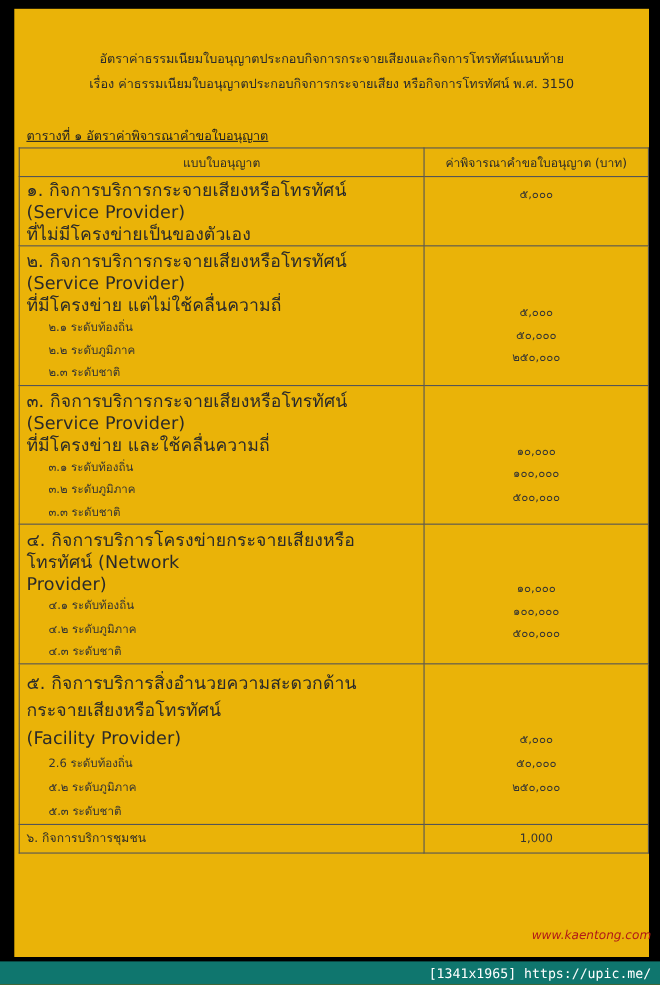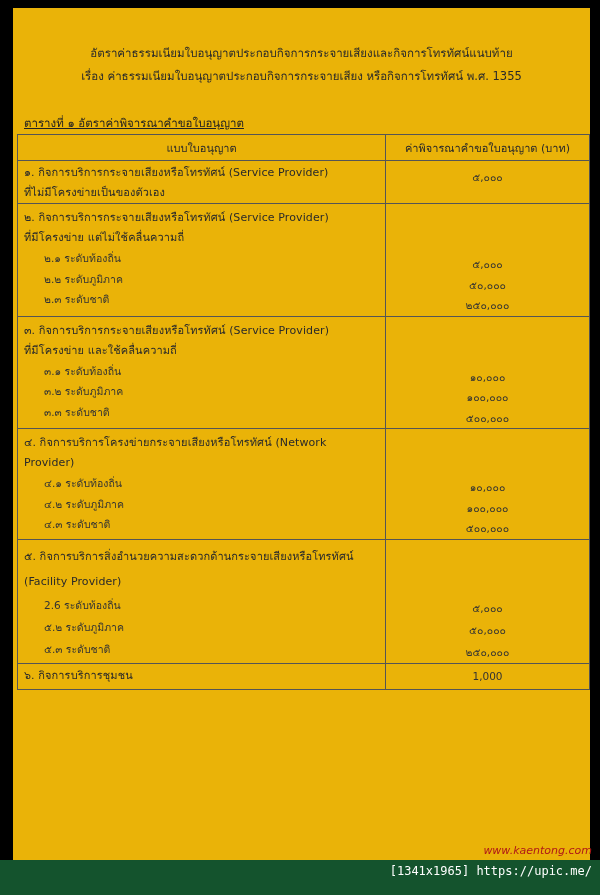--- a/index.html
+++ b/index.html
@@ -20,42 +20,42 @@
       color: #222;
     }
     table {
       position: absolute; left: 4px; top: 126px; width: 573px; border-collapse: collapse;
       font-size: 11px; color: #2a2a2a; border-radius: 18px;
     }
     td, th { border: 1px solid #555; vertical-align: top; padding: 0; }
     th { font-weight: normal; height: 25px; vertical-align: middle; font-size: 11px; }
     th.c1 { width: 367px; text-align: center; }
     th.c2 { text-align: center; }
-    .main-label { padding: 4px 6px 0 6px; line-height: 20px; font-size: 11px; letter-spacing: 0.1px; }
+    .main-label { padding: 4px 6px 0 6px; line-height: 20px; font-size: 16px; letter-spacing: 0.1px; }
     .sub { padding-left: 26px; line-height: 20.5px; font-size: 10.5px; color: #333; }
     .val { text-align: center; font-size: 10.5px; color: #333; }
     .val-row { line-height: 20.5px; text-align: center; }
     td.right { padding-top: 6px; }
     .watermark {
       position: absolute; right: 8px; top: 844px; font-size: 11px; font-style: italic; color: #b01818;
     }
     .bottom-bar {
-      position: absolute; left: 0; bottom: 0; width: 600px; height: 35px; background: #14532d;
+      position: absolute; left: 0; bottom: 0; width: 600px; height: 21px; background: #0f766e;
     }
     .bottom-bar span {
       position: absolute; right: 8px; top: 4px; color: #fff; font-family: "DejaVu Sans Mono", monospace; font-size: 12px;
     }
   </style>
 </head>
 <body>
 
 <div class="page">
   <div class="title">
     <div>อัตราค่าธรรมเนียมใบอนุญาตประกอบกิจการกระจายเสียงและกิจการโทรทัศน์แนบท้าย</div>
-    <div>เรื่อง ค่าธรรมเนียมใบอนุญาตประกอบกิจการกระจายเสียง หรือกิจการโทรทัศน์ พ.ศ. 1355</div>
+    <div>เรื่อง ค่าธรรมเนียมใบอนุญาตประกอบกิจการกระจายเสียง หรือกิจการโทรทัศน์ พ.ศ. 3150</div>
   </div>
 
   <div class="caption">ตารางที่ ๑ อัตราค่าพิจารณาคำขอใบอนุญาต</div>
 
   <table>
     <thead>
       <tr>
         <th class="c1">แบบใบอนุญาต</th>
         <th class="c2">ค่าพิจารณาคำขอใบอนุญาต (บาท)</th>
       </tr>

